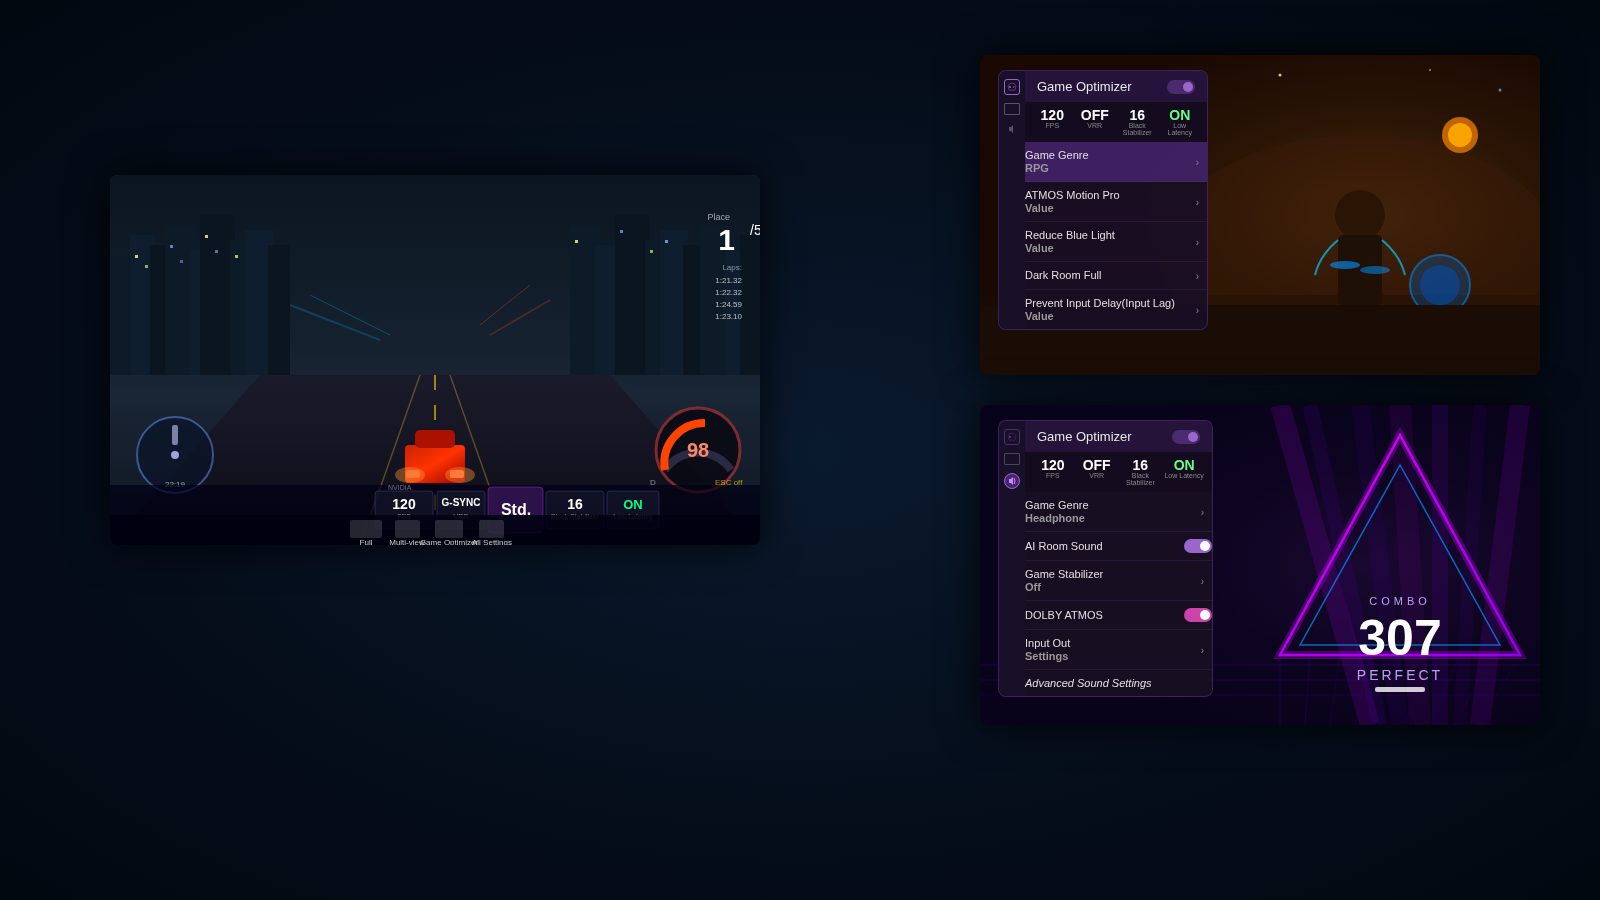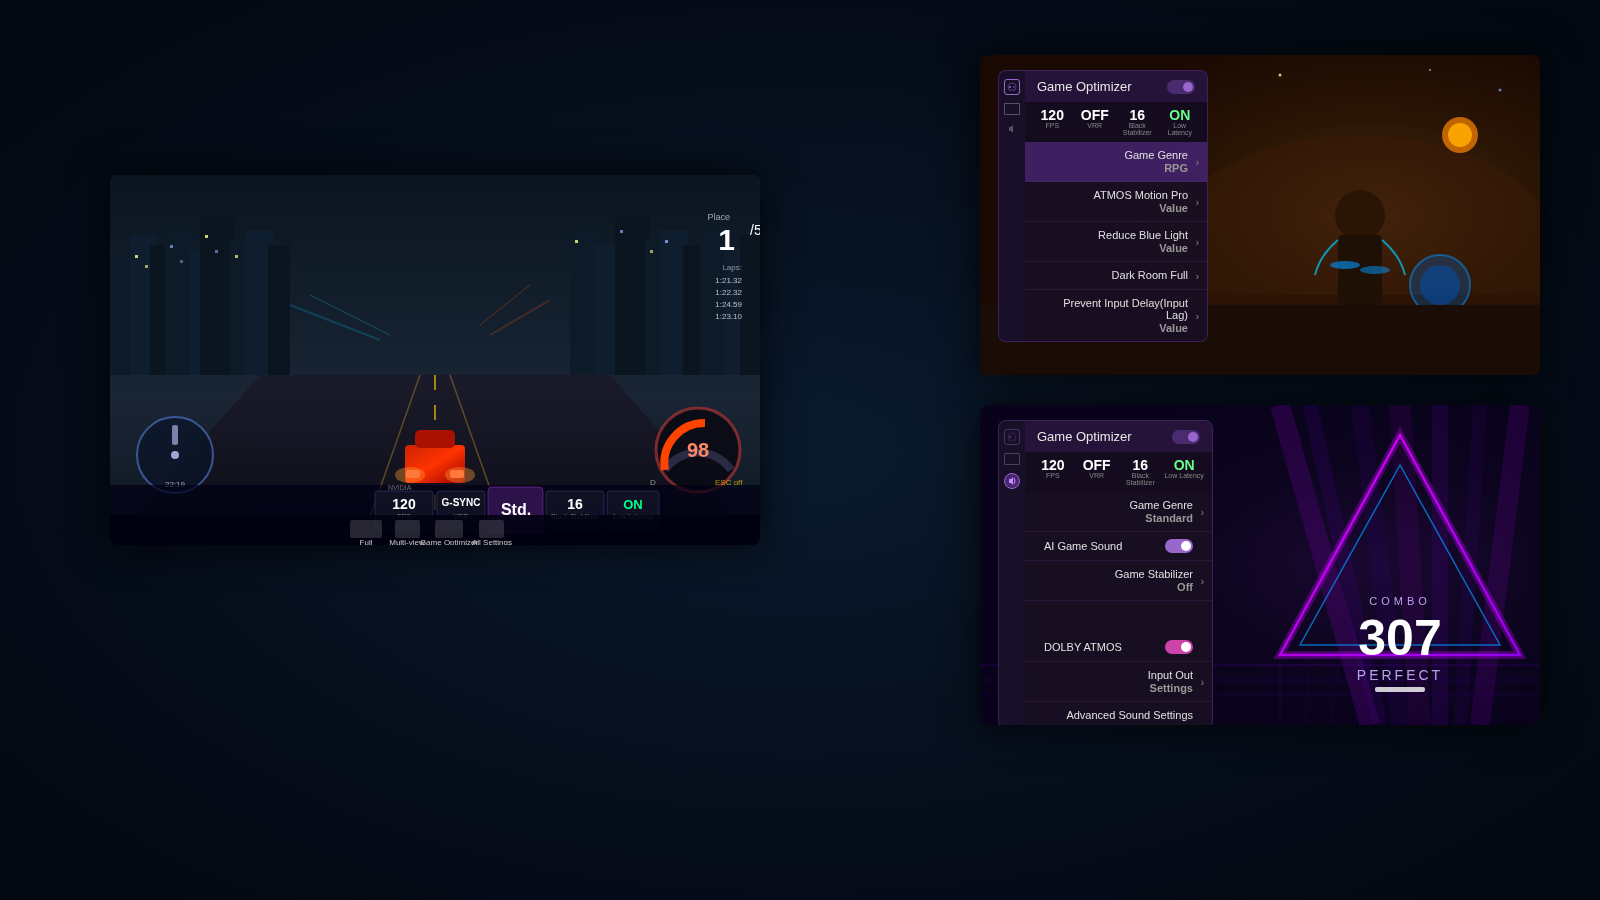--- a/index.html
+++ b/index.html
@@ -102,25 +102,24 @@
       color: #fff;
       line-height: 1;
     }
     .opt-stat .sl {
       font-size: 7px;
       color: #888;
     }
     .opt-stat.on-v .sv { color: #66ff88; }
 
     .opt-menu-item {
-      padding: 7px 19px;
+      padding: 7px 0;
       border-bottom: 1px solid rgba(80,50,120,0.3);
       cursor: pointer;
       position: relative;
-      text-align: right;
     }
     .opt-menu-item.active {
       background: rgba(100,50,160,0.5);
     }
     .opt-menu-item .mi-label {
       font-size: 11px;
       color: #e0e0e0;
     }
     .opt-menu-item .mi-value {
       font-size: 11px;
@@ -511,47 +510,47 @@
           <div class="sl">Black Stabilizer</div>
         </div>
         <div class="opt-stat on-v">
           <div class="sv">ON</div>
           <div class="sl">Low Latency</div>
         </div>
       </div>
 
       <div class="opt-menu-item">
         <div class="mi-label">Game Genre</div>
-        <div class="mi-value">Standard</div>
+        <div class="mi-value">Headphone</div>
         <span class="mi-arrow">›</span>
       </div>
       <div class="opt-menu-item" style="display:flex;align-items:center;justify-content:space-between;">
         <div>
-          <div class="mi-label">AI Game Sound</div>
+          <div class="mi-label">AI Room Sound</div>
         </div>
         <div style="width:28px;height:14px;background:#9966cc;border-radius:7px;position:relative;flex-shrink:0;">
           <div style="position:absolute;right:2px;top:2px;width:10px;height:10px;background:white;border-radius:50%;"></div>
         </div>
       </div>
       <div class="opt-menu-item">
         <div class="mi-label">Game Stabilizer</div>
         <div class="mi-value">Off</div>
         <span class="mi-arrow">›</span>
       </div>
-      <div class="opt-menu-item" style="display:flex;align-items:center;justify-content:space-between;margin-top:32px;">
+      <div class="opt-menu-item" style="display:flex;align-items:center;justify-content:space-between;">
         <div>
           <div class="mi-label">DOLBY ATMOS</div>
         </div>
         <div style="width:28px;height:14px;background:#cc44aa;border-radius:7px;position:relative;flex-shrink:0;">
           <div style="position:absolute;right:2px;top:2px;width:10px;height:10px;background:white;border-radius:50%;"></div>
         </div>
       </div>
       <div class="opt-menu-item">
         <div class="mi-label">Input Out</div>
         <div class="mi-value">Settings</div>
         <span class="mi-arrow">›</span>
       </div>
-      <div class="opt-menu-item" style="border-bottom:none;">
+      <div class="opt-menu-item" style="border-bottom:none;font-style:italic;">
         <div class="mi-label">Advanced Sound Settings</div>
       </div>
     </div>
   </div>
 </div>
 
 </body></html>

